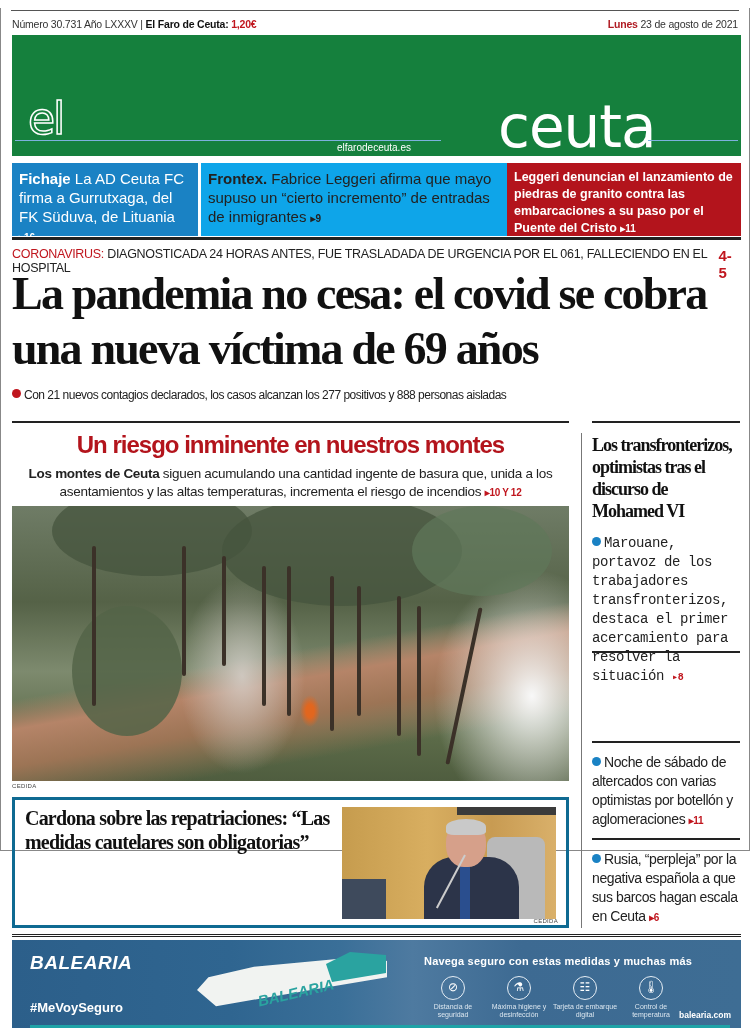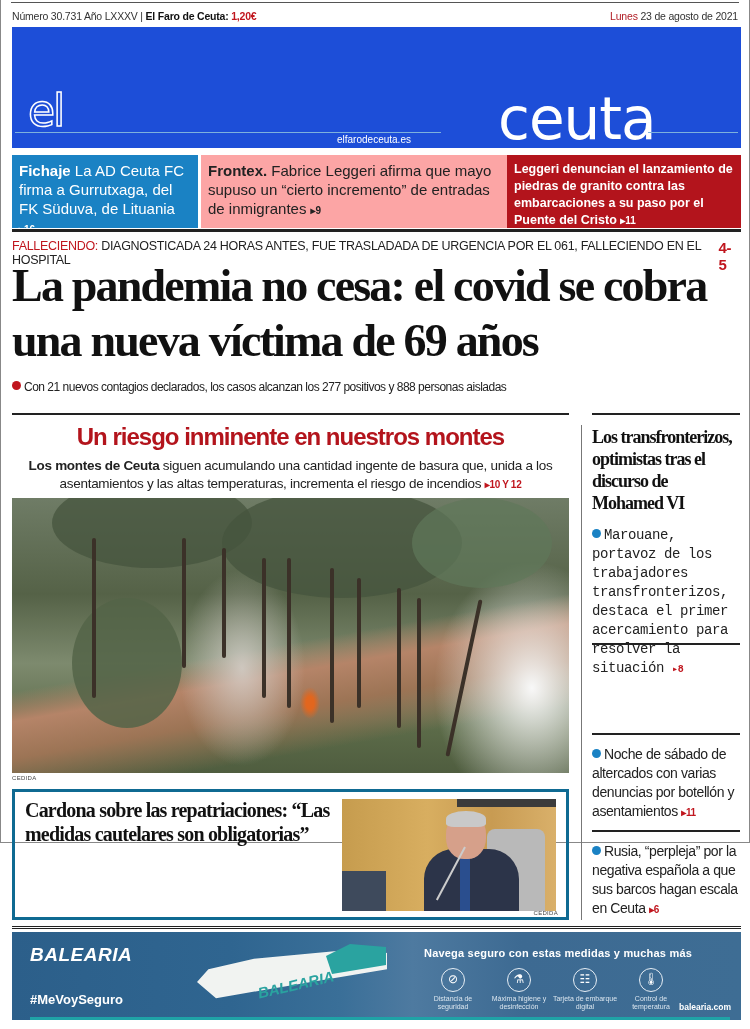--- a/index.html
+++ b/index.html
@@ -1,38 +1,38 @@
 <!DOCTYPE html>
 <html><head>
 <meta charset="utf-8">
 <style>
   * { box-sizing: border-box; margin: 0; padding: 0; }
   html, body { width: 750px; height: 1029px; background: #fff; overflow: hidden; }
   body { font-family: "Liberation Sans", sans-serif; color: #1a1a1a; position: relative; }
-  .page { position: absolute; left: 0; top: 0; width: 750px; height: 843px; border: 1px solid #888; border-top: none; }
+  .page { position: absolute; left: 0; top: 8px; width: 750px; height: 843px; border: 1px solid #888; border-top: none; }
   .topline { position: absolute; left: 10px; right: 10px; top: 2px; height: 1px; background: #555; }
 
   .meta { position: absolute; top: 8px; left: 11px; right: 11px; height: 16px; font-size: 10.5px; display: flex; justify-content: space-between; align-items: center; color: #333; letter-spacing: -0.2px; }
   .meta b { color: #111; }
   .meta .price { color: #c0161e; font-weight: bold; }
-  .meta .day { color: #b01c24; font-weight: normal; }
-
-  .masthead { position: absolute; top: 27px; left: 11px; width: 729px; height: 121px; background: #1d4ed8; overflow: hidden; text-align: center; }
+  .meta .day { color: #b01c24; font-weight: bold; }
+
+  .masthead { position: absolute; top: 27px; left: 11px; width: 729px; height: 121px; background: #15803d; overflow: hidden; text-align: center; }
   .mh-el { position: absolute; left: 16px; top: 58px; font-size: 44px; color: transparent; -webkit-text-stroke: 1.5px #fff; font-family: "DejaVu Sans", sans-serif; letter-spacing: -2px; }
   .mh-faro { position: absolute; left: 78px; top: -22px; font-size: 142px; font-weight: bold; color: #fff; font-family: "DejaVu Sans", sans-serif; letter-spacing: -2px; line-height: 1; }
   .mh-ceuta { position: absolute; left: 486px; top: 58px; font-size: 58px; color: #fff; font-family: "DejaVu Sans", sans-serif; letter-spacing: -1px; }
   .mh-line1 { position: absolute; left: 3px; width: 426px; top: 105px; height: 1px; background: #7db1dd; }
   .mh-line2 { position: absolute; left: 636px; right: 3px; top: 105px; height: 1px; background: #7db1dd; }
   .mh-url { position: absolute; left: 325px; top: 107px; font-size: 10px; color: #fff; }
 
   .teasers { position: absolute; top: 155px; left: 11px; width: 729px; height: 73px; display: flex; }
   .teaser { height: 73px; padding: 6px 7px; }
   .t1 { width: 186px; background: #1a82c4; color: #fff; font-size: 15px; line-height: 19px; }
   .t1 b { font-weight: bold; }
-  .t2 { width: 306px; background: #fca5a5; color: #222; font-size: 15px; line-height: 19px; margin-left: 3px; }
+  .t2 { width: 306px; background: #0ea5e9; color: #222; font-size: 15px; line-height: 19px; margin-left: 3px; }
   .t3 { width: 234px; background: #b3141c; color: #fff; font-size: 12.5px; font-weight: bold; line-height: 17px; }
   .pg { font-size: 10px; font-weight: bold; }
   .pg-red { color: #c0161e; font-size: 10px; font-weight: bold; }
   .pg-white { color: #fff; }
   .sepbar { position: absolute; top: 229px; left: 11px; width: 729px; height: 3px; background: #222; }
 
   .kicker { position: absolute; top: 239px; left: 11px; right: 11px; font-size: 12.5px; display: flex; justify-content: space-between; letter-spacing: -0.3px; color: #222; }
   .kicker .lab { color: #c0161e; }
   .kicker .pp { color: #c0161e; font-weight: bold; font-size: 15px; }
 
@@ -137,21 +137,21 @@
     </div>
     <div class="teaser t3">
       <span>Leggeri denuncian el lanzamiento de piedras de granito contra las embarcaciones a su paso por el Puente del Cristo</span>
       <span class="pg">▸11</span>
     </div>
   </div>
   <div class="sepbar"></div>
 
   <div class="kicker">
     <div>
-      <span class="lab">FALLECIENDO:</span>
+      <span class="lab">CORONAVIRUS:</span>
       <span>DIAGNOSTICADA 24 HORAS ANTES, FUE TRASLADADA DE URGENCIA POR EL 061, FALLECIENDO EN EL HOSPITAL</span>
     </div>
     <span class="pp">4-5</span>
   </div>
 
   <div class="headline">La pandemia no cesa: el covid se cobra una nueva víctima de 69 años</div>
 
   <div class="subhead">
     <span class="dot red"></span><span>Con 21 nuevos contagios declarados, los casos alcanzan los 277 positivos y 888 personas aisladas</span>
   </div>
@@ -187,21 +187,21 @@
   <div class="side-col"></div>
   <div class="side side-title">Los transfronterizos, optimistas tras el discurso de Mohamed VI</div>
 
   <div class="side side-item" style="top:526px;font-family:Liberation Mono, monospace;">
     <span class="dot blue"></span><span>Marouane, portavoz de los trabajadores transfronterizos, destaca el primer acercamiento para resolver la situación</span>
     <span class="pg-red">▸8</span>
   </div>
   <div class="side-rule" style="top:643px;"></div>
   <div class="side-rule" style="top:733px;"></div>
   <div class="side side-item" style="top:745px;">
-    <span class="dot blue"></span><span>Noche de sábado de altercados con varias denuncias por botellón y asentamientos</span>
+    <span class="dot blue"></span><span>Noche de sábado de altercados con varias optimistas por botellón y aglomeraciones</span>
     <span class="pg-red">▸11</span>
   </div>
   <div class="side-rule" style="top:830px;"></div>
   <div class="side side-item" style="top:842px;">
     <span class="dot blue"></span><span>Rusia, “perpleja” por la negativa española a que sus barcos hagan escala en Ceuta</span>
     <span class="pg-red">▸6</span>
   </div>
 
   <div class="boxed">
     <div class="boxed-title">Cardona sobre las repatriaciones: “Las medidas cautelares son obligatorias”</div>

